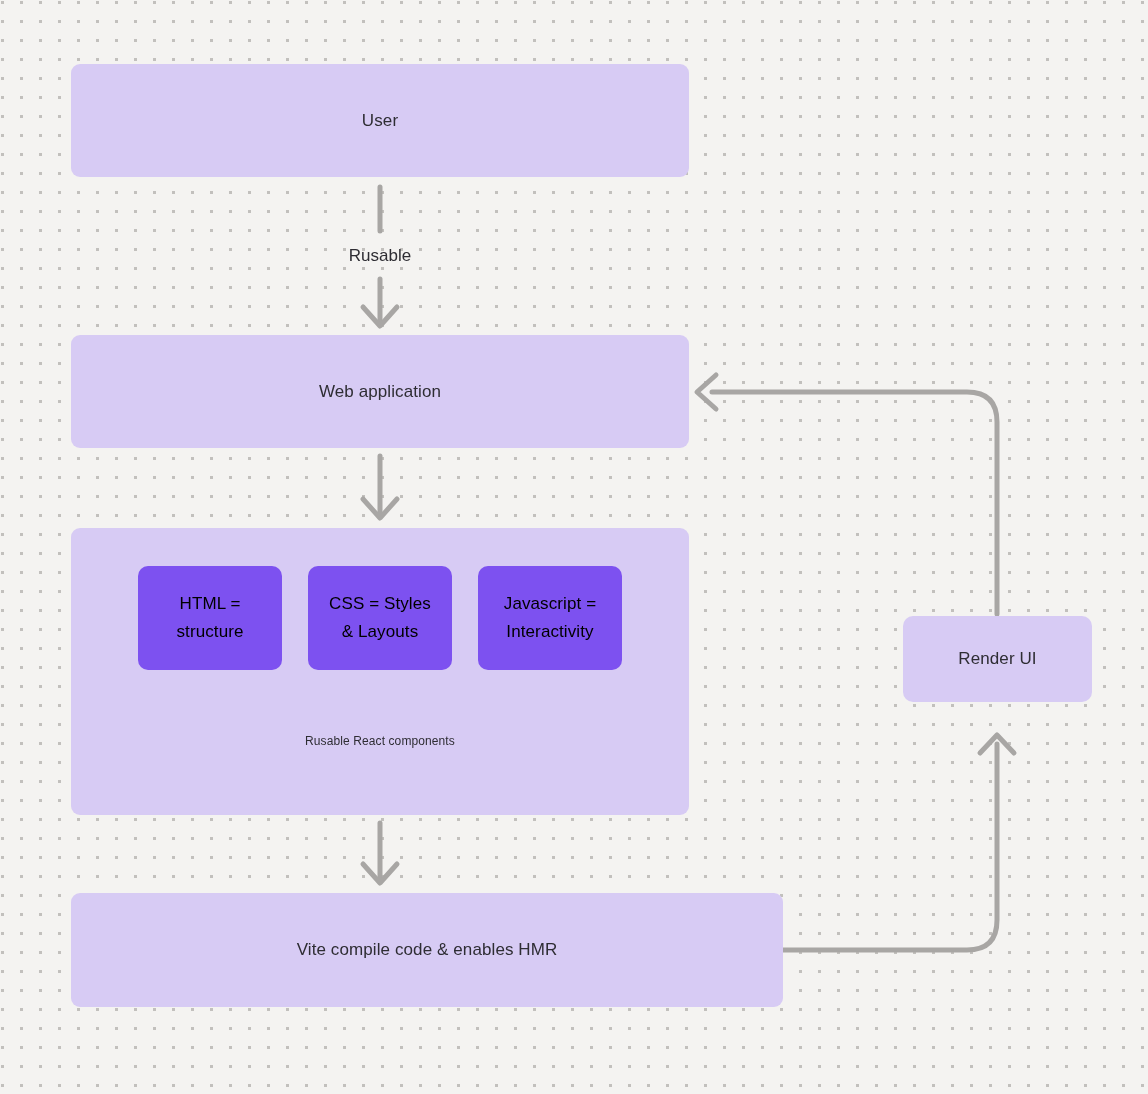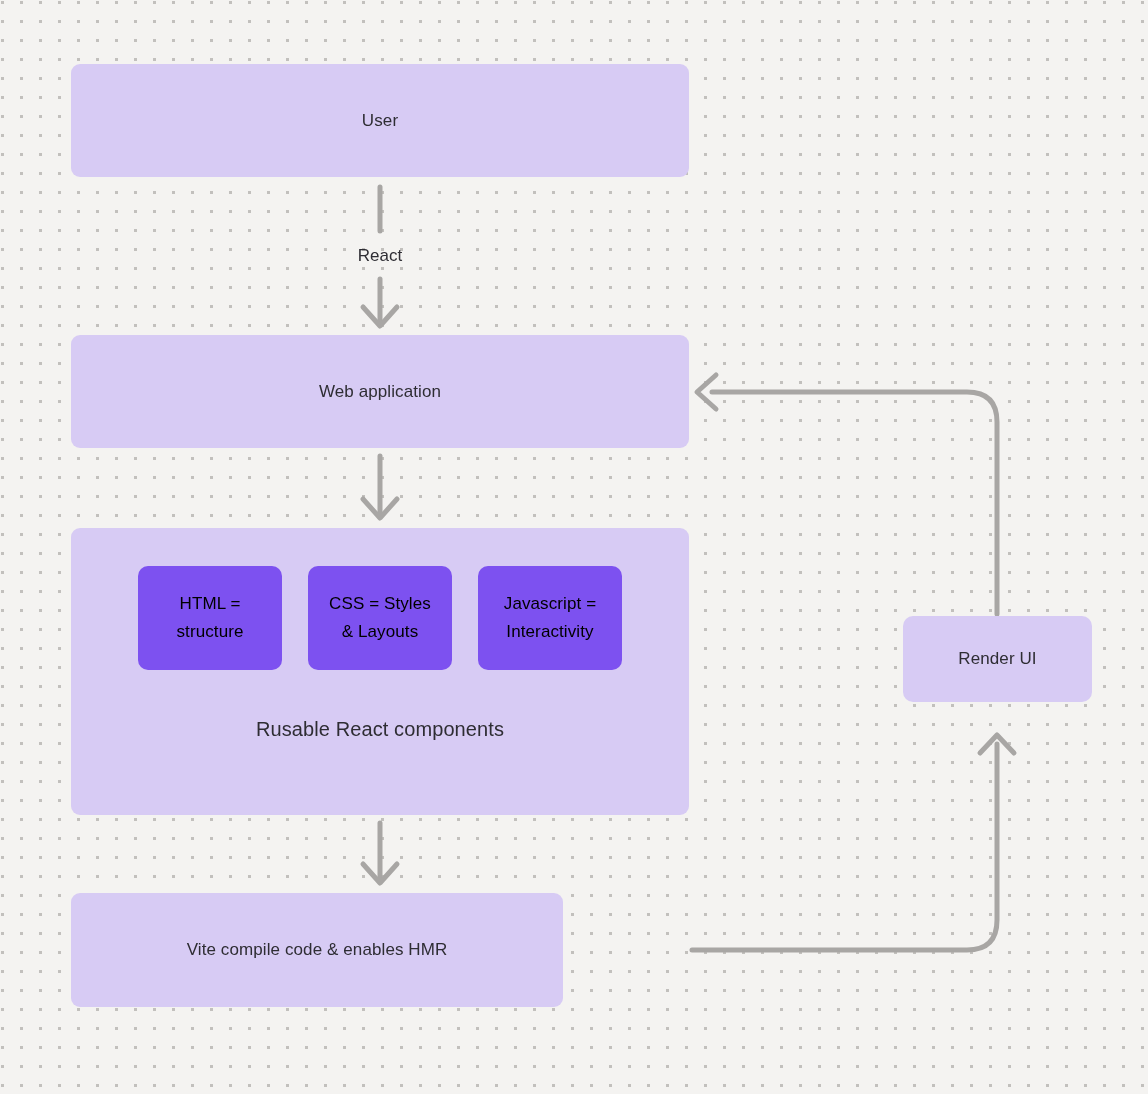--- a/index.html
+++ b/index.html
@@ -41,21 +41,21 @@
     justify-content: center;
   }
   .node .label {
     font-size: 17px;
     color: #2e2d33;
     text-align: center;
     letter-spacing: 0.1px;
   }
   .box-user   { left: 71px;  top: 64px;  width: 618px; height: 113px; }
   .box-webapp { left: 71px;  top: 335px; width: 618px; height: 113px; }
-  .box-vite   { left: 71px;  top: 893px; width: 492px; height: 114px; }
+  .box-vite   { left: 71px;  top: 893px; width: 712px; height: 114px; }
   .box-render { left: 903px; top: 616px; width: 189px; height: 86px; border-radius: 10px; }
   .box-group  { left: 71px;  top: 528px; width: 618px; height: 287px; display: block; }
 
   .chip-row {
     position: absolute;
     left: 67px;
     top: 38px;
     display: flex;
     gap: 26px;
   }
@@ -72,24 +72,24 @@
   }
   .chip .label {
     font-size: 17px;
     line-height: 28px;
     color: #000000;
     text-align: center;
   }
   .caption {
     position: absolute;
     left: 71px;
-    top: 718px;
+    top: 734px;
     width: 618px;
     text-align: center;
-    font-size: 20px;
+    font-size: 12px;
     color: #2e2d33;
     letter-spacing: 0.1px;
   }
   .edge-label {
     position: absolute;
     left: 320px;
     top: 246px;
     width: 120px;
     text-align: center;
     font-size: 17px;
@@ -122,21 +122,21 @@
     <g>
       <path d="M997 614 V422 Q997 392 967 392 H712"></path>
       <path d="M716 375 L697 392 L716 409"></path>
     </g>
   </svg>
 
   <div class="node box-user">
     <span class="label">User</span>
   </div>
 
-  <div class="edge-label">React</div>
+  <div class="edge-label">Rusable</div>
 
   <div class="node box-webapp">
     <span class="label">Web application</span>
   </div>
 
   <div class="node box-group">
     <div class="chip-row">
       <div class="chip">
         <span class="label">HTML = structure</span>
       </div>

